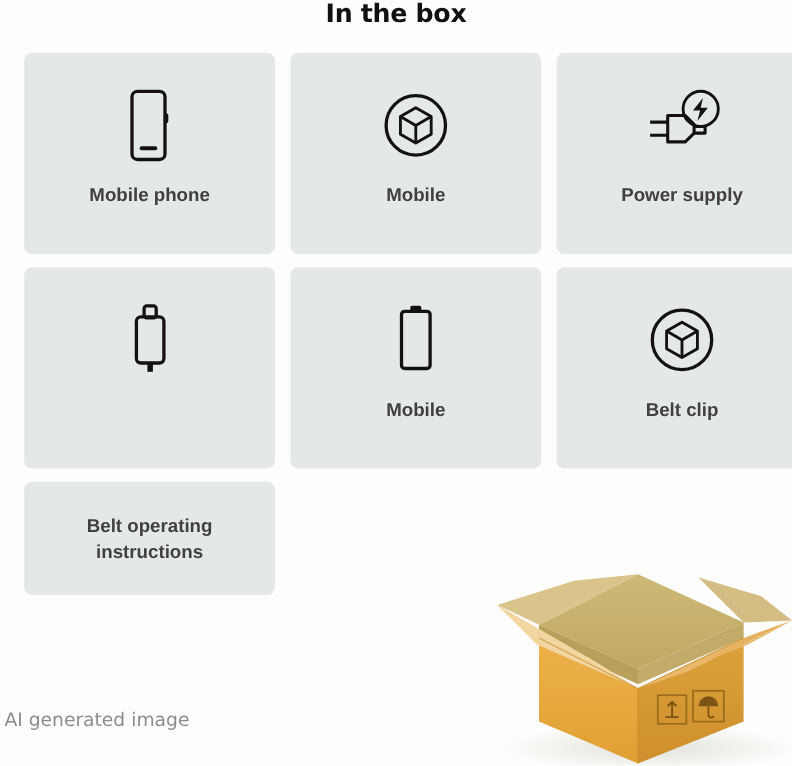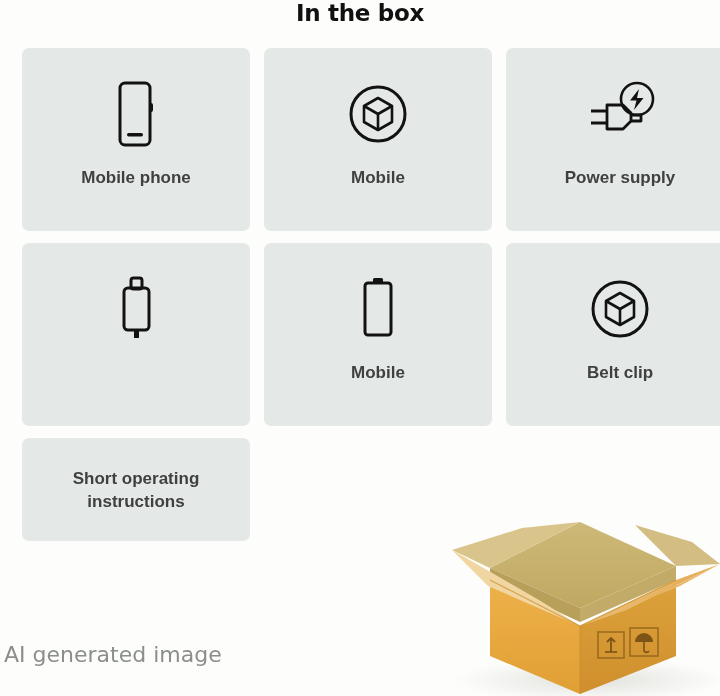--- a/index.html
+++ b/index.html
@@ -88,21 +88,21 @@
     align-items: center;
     justify-content: center;
     flex-direction: column;
   }
 
   
   .ai-note {
     position: absolute;
     left: 4px;
     top: 642px;
-    font-size: 22px;
+    font-size: 17px;
     color: #8b8f8c;
     font-family: "DejaVu Sans", sans-serif;
     line-height: 26px;
   }
 
   
   .box-illustration {
     position: absolute;
     left: 430px;
     top: 480px;
@@ -185,21 +185,21 @@
           <path d="M17 23 L31 31 L45 23" fill="none" stroke="#121212" stroke-width="2.6" stroke-linejoin="round"></path>
           <path d="M31 31 L31 47" fill="none" stroke="#121212" stroke-width="2.6"></path>
         </svg>
       </div>
       <div class="card-label">Belt clip</div>
     </div>
   </div>
 
   <div class="grid row3">
     <div class="card text-only">
-      <div class="card-label">Short operating instructions</div>
+      <div class="card-label">Belt operating instructions</div>
     </div>
   </div>
 
   <div class="box-illustration">
     <svg width="300" height="216" viewBox="0 0 300 216">
       <defs>
         <linearGradient id="frontGrad" x1="0" y1="0" x2="0" y2="1">
           <stop offset="0%" stop-color="#eeb24b"></stop>
           <stop offset="100%" stop-color="#e09f33"></stop>
         </linearGradient>

